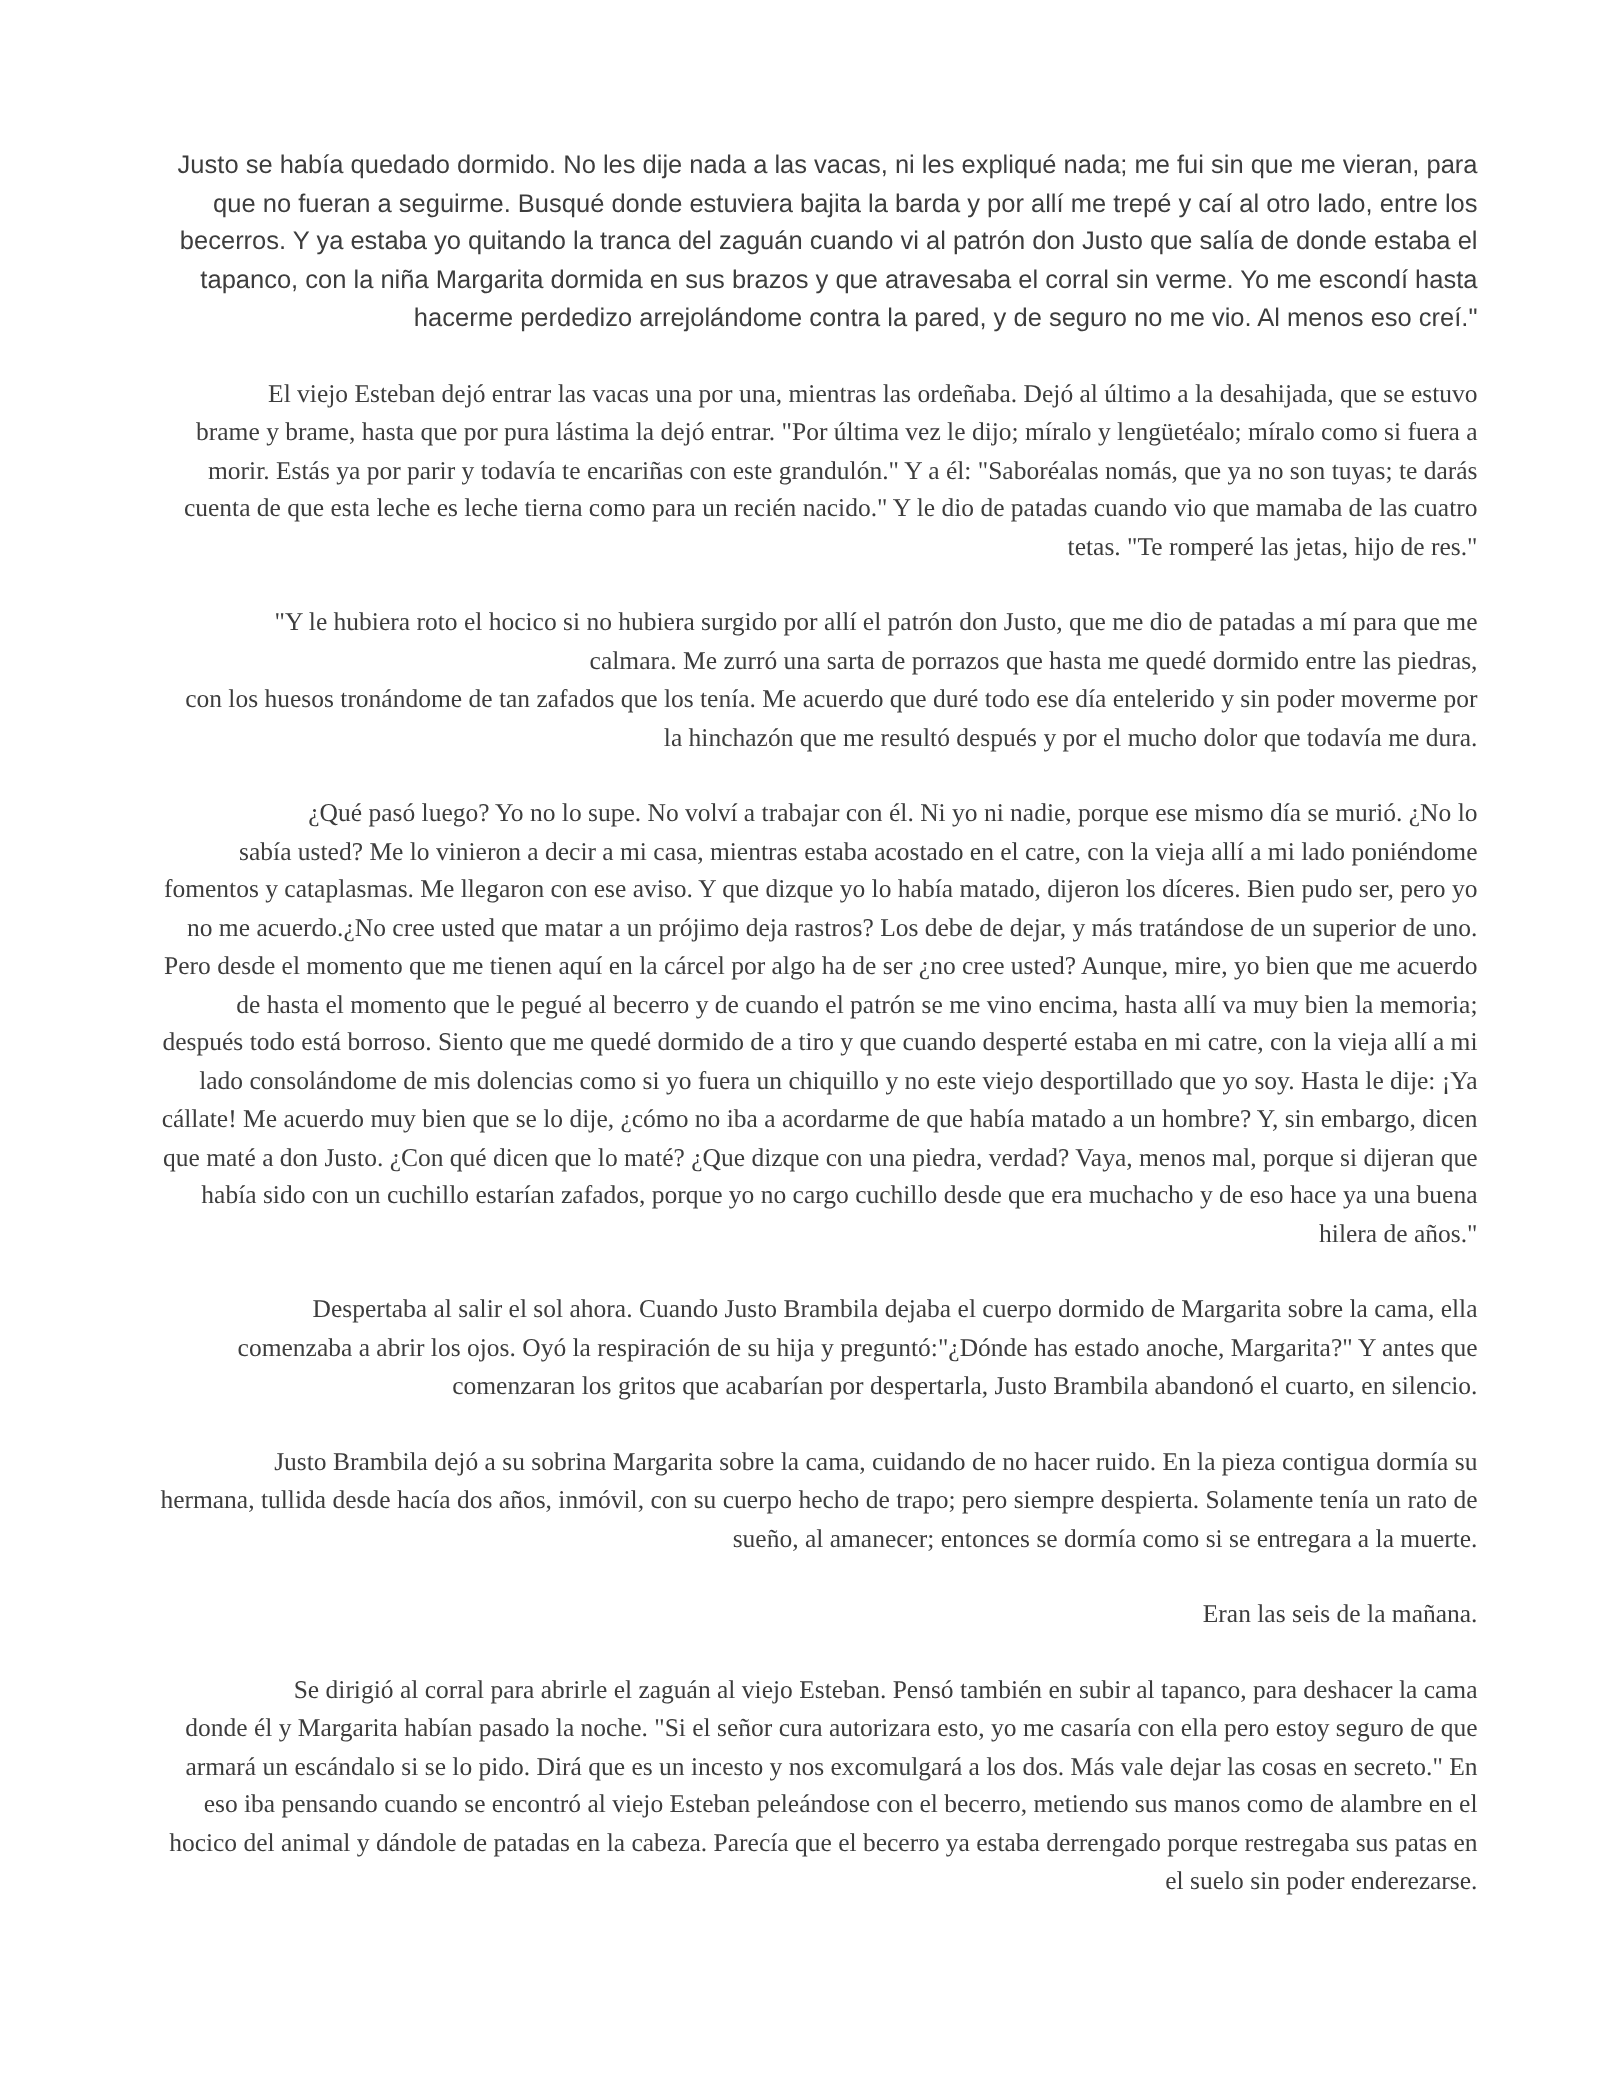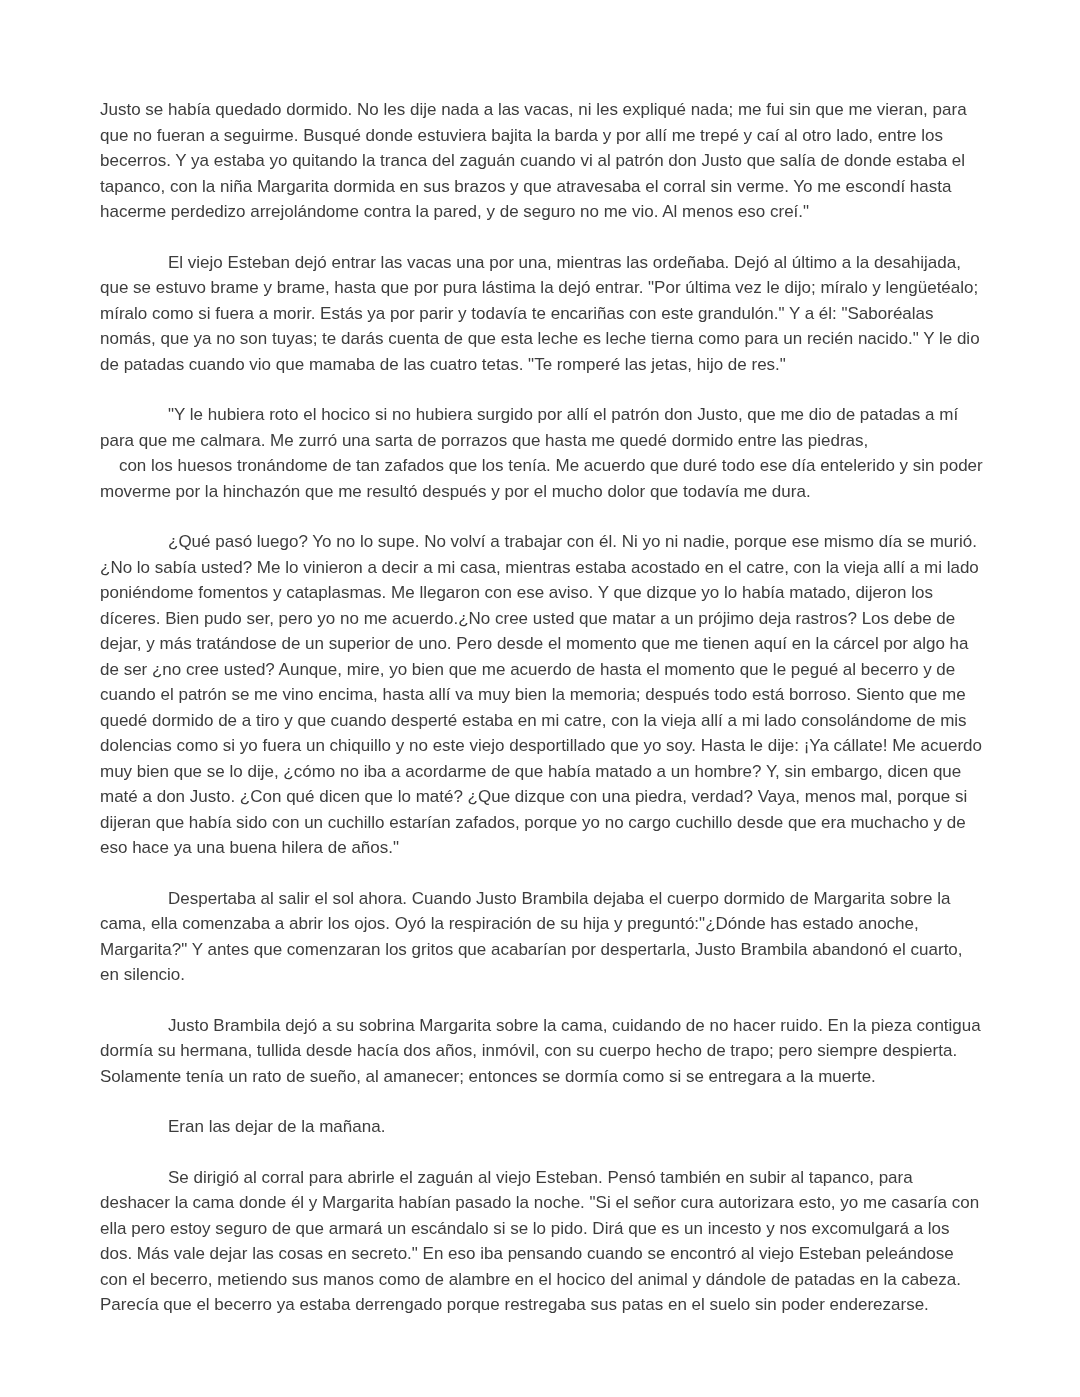--- a/index.html
+++ b/index.html
@@ -18,32 +18,33 @@
       min-height: 1397px;
       padding: 97px 95px 60px 100px;
       background: #ffffff;
       color: #3d3d3d;
     }
     .para {
       margin: 0 0 25px 0;
       font-size: 17px;
       line-height: 25.5px;
       white-space: pre-wrap;
-      text-align: left;
+      text-align: right;
     }
     .para.indent {
       text-indent: 68px;
+      font-family: Liberation Serif, serif;
     }
   </style>
 </head>
 <body>
 
 <div class="page">
   <p class="para">Justo se había quedado dormido. No les dije nada a las vacas, ni les expliqué nada; me fui sin que me vieran, para que no fueran a seguirme. Busqué donde estuviera bajita la barda y por allí me trepé y caí al otro lado, entre los becerros. Y ya estaba yo quitando la tranca del zaguán cuando vi al patrón don Justo que salía de donde estaba el tapanco, con la niña Margarita dormida en sus brazos y que atravesaba el corral sin verme. Yo me escondí hasta hacerme perdedizo arrejolándome contra la pared, y de seguro no me vio. Al menos eso creí."</p>
   <p class="para indent">El viejo Esteban dejó entrar las vacas una por una, mientras las ordeñaba. Dejó al último a la desahijada, que se estuvo brame y brame, hasta que por pura lástima la dejó entrar. "Por última vez le dijo; míralo y lengüetéalo; míralo como si fuera a morir. Estás ya por parir y todavía te encariñas con este grandulón." Y a él: "Saboréalas nomás, que ya no son tuyas; te darás cuenta de que esta leche es leche tierna como para un recién nacido." Y le dio de patadas cuando vio que mamaba de las cuatro tetas. "Te romperé las jetas, hijo de res."</p>
   <p class="para indent">"Y le hubiera roto el hocico si no hubiera surgido por allí el patrón don Justo, que me dio de patadas a mí para que me calmara. Me zurró una sarta de porrazos que hasta me quedé dormido entre las piedras,
     con los huesos tronándome de tan zafados que los tenía. Me acuerdo que duré todo ese día entelerido y sin poder moverme por la hinchazón que me resultó después y por el mucho dolor que todavía me dura.</p>
   <p class="para indent">¿Qué pasó luego? Yo no lo supe. No volví a trabajar con él. Ni yo ni nadie, porque ese mismo día se murió. ¿No lo sabía usted? Me lo vinieron a decir a mi casa, mientras estaba acostado en el catre, con la vieja allí a mi lado poniéndome fomentos y cataplasmas. Me llegaron con ese aviso. Y que dizque yo lo había matado, dijeron los díceres. Bien pudo ser, pero yo no me acuerdo.¿No cree usted que matar a un prójimo deja rastros? Los debe de dejar, y más tratándose de un superior de uno. Pero desde el momento que me tienen aquí en la cárcel por algo ha de ser ¿no cree usted? Aunque, mire, yo bien que me acuerdo de hasta el momento que le pegué al becerro y de cuando el patrón se me vino encima, hasta allí va muy bien la memoria; después todo está borroso. Siento que me quedé dormido de a tiro y que cuando desperté estaba en mi catre, con la vieja allí a mi lado consolándome de mis dolencias como si yo fuera un chiquillo y no este viejo desportillado que yo soy. Hasta le dije: ¡Ya cállate! Me acuerdo muy bien que se lo dije, ¿cómo no iba a acordarme de que había matado a un hombre? Y, sin embargo, dicen que maté a don Justo. ¿Con qué dicen que lo maté? ¿Que dizque con una piedra, verdad? Vaya, menos mal, porque si dijeran que había sido con un cuchillo estarían zafados, porque yo no cargo cuchillo desde que era muchacho y de eso hace ya una buena hilera de años."</p>
   <p class="para indent">Despertaba al salir el sol ahora. Cuando Justo Brambila dejaba el cuerpo dormido de Margarita sobre la cama, ella comenzaba a abrir los ojos. Oyó la respiración de su hija y preguntó:"¿Dónde has estado anoche, Margarita?" Y antes que comenzaran los gritos que acabarían por despertarla, Justo Brambila abandonó el cuarto, en silencio.</p>
   <p class="para indent">Justo Brambila dejó a su sobrina Margarita sobre la cama, cuidando de no hacer ruido. En la pieza contigua dormía su hermana, tullida desde hacía dos años, inmóvil, con su cuerpo hecho de trapo; pero siempre despierta. Solamente tenía un rato de sueño, al amanecer; entonces se dormía como si se entregara a la muerte.</p>
-  <p class="para indent">Eran las dejar de la mañana.</p>
+  <p class="para indent">Eran las seis de la mañana.</p>
   <p class="para indent">Se dirigió al corral para abrirle el zaguán al viejo Esteban. Pensó también en subir al tapanco, para deshacer la cama donde él y Margarita habían pasado la noche. "Si el señor cura autorizara esto, yo me casaría con ella pero estoy seguro de que armará un escándalo si se lo pido. Dirá que es un incesto y nos excomulgará a los dos. Más vale dejar las cosas en secreto." En eso iba pensando cuando se encontró al viejo Esteban peleándose con el becerro, metiendo sus manos como de alambre en el hocico del animal y dándole de patadas en la cabeza. Parecía que el becerro ya estaba derrengado porque restregaba sus patas en el suelo sin poder enderezarse.</p>
 </div>
 
 </body></html>

